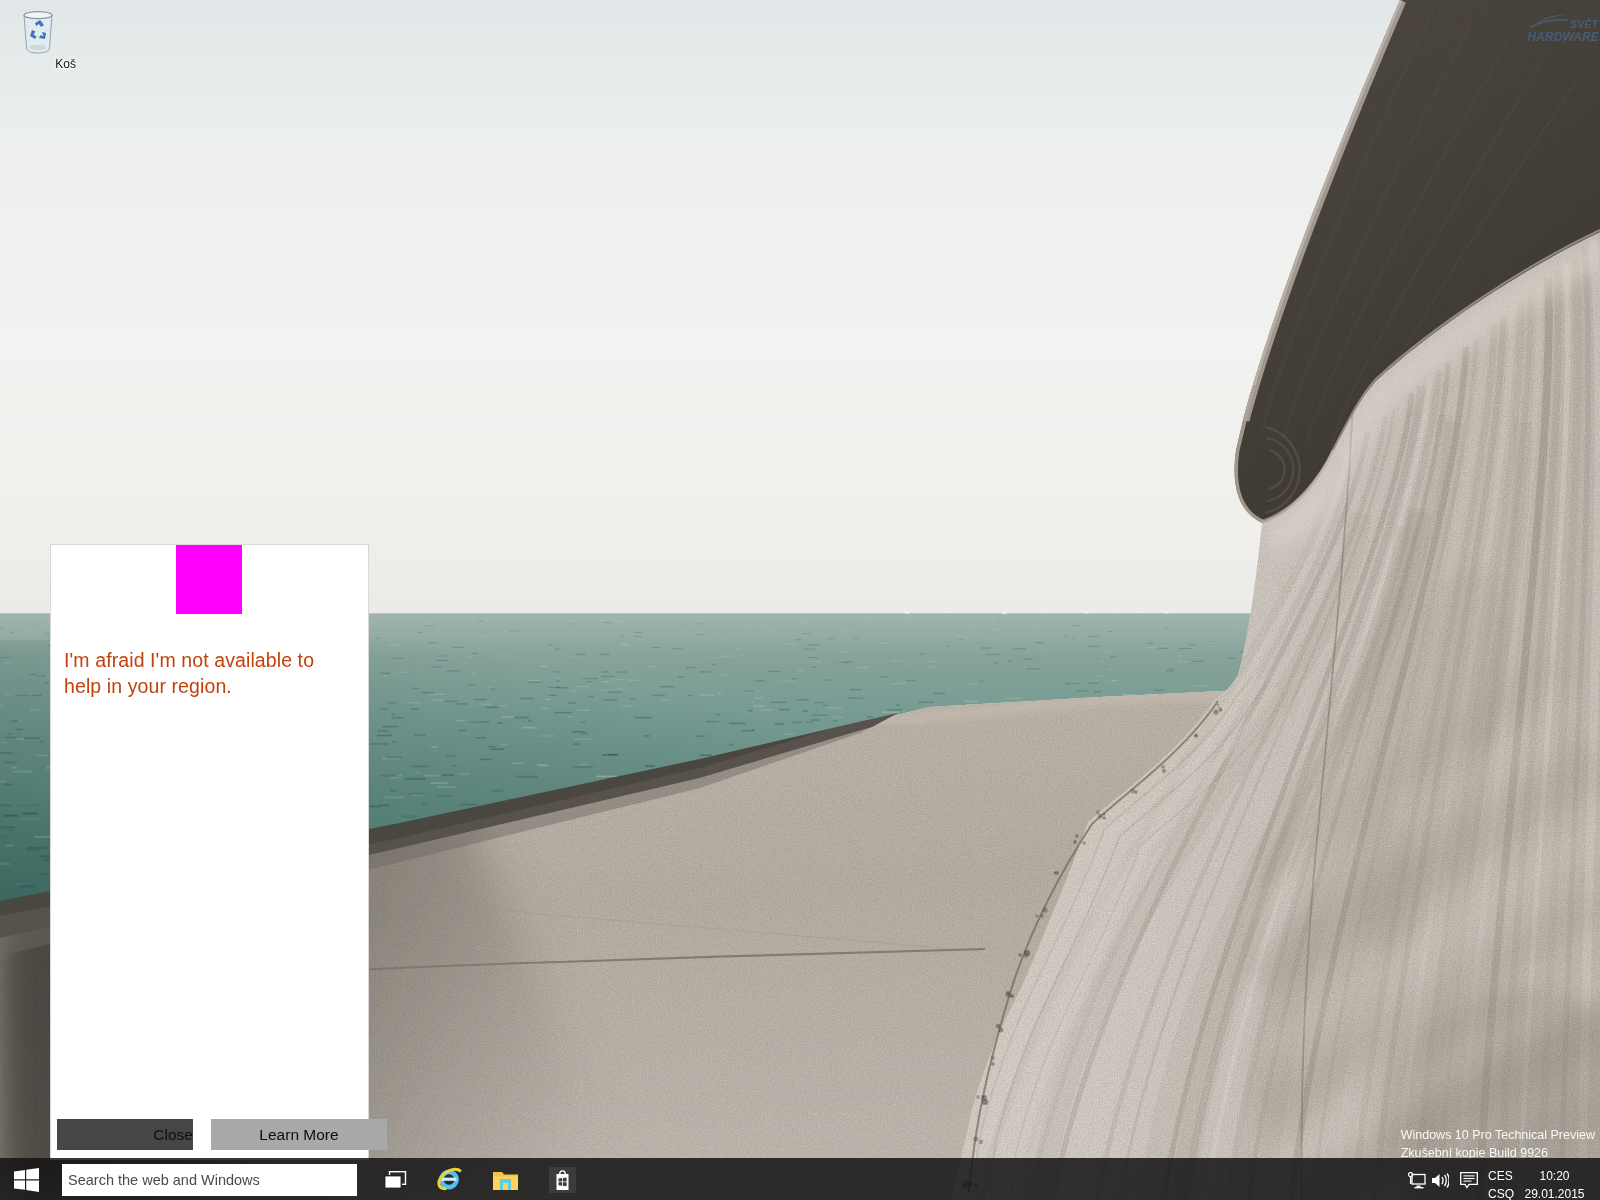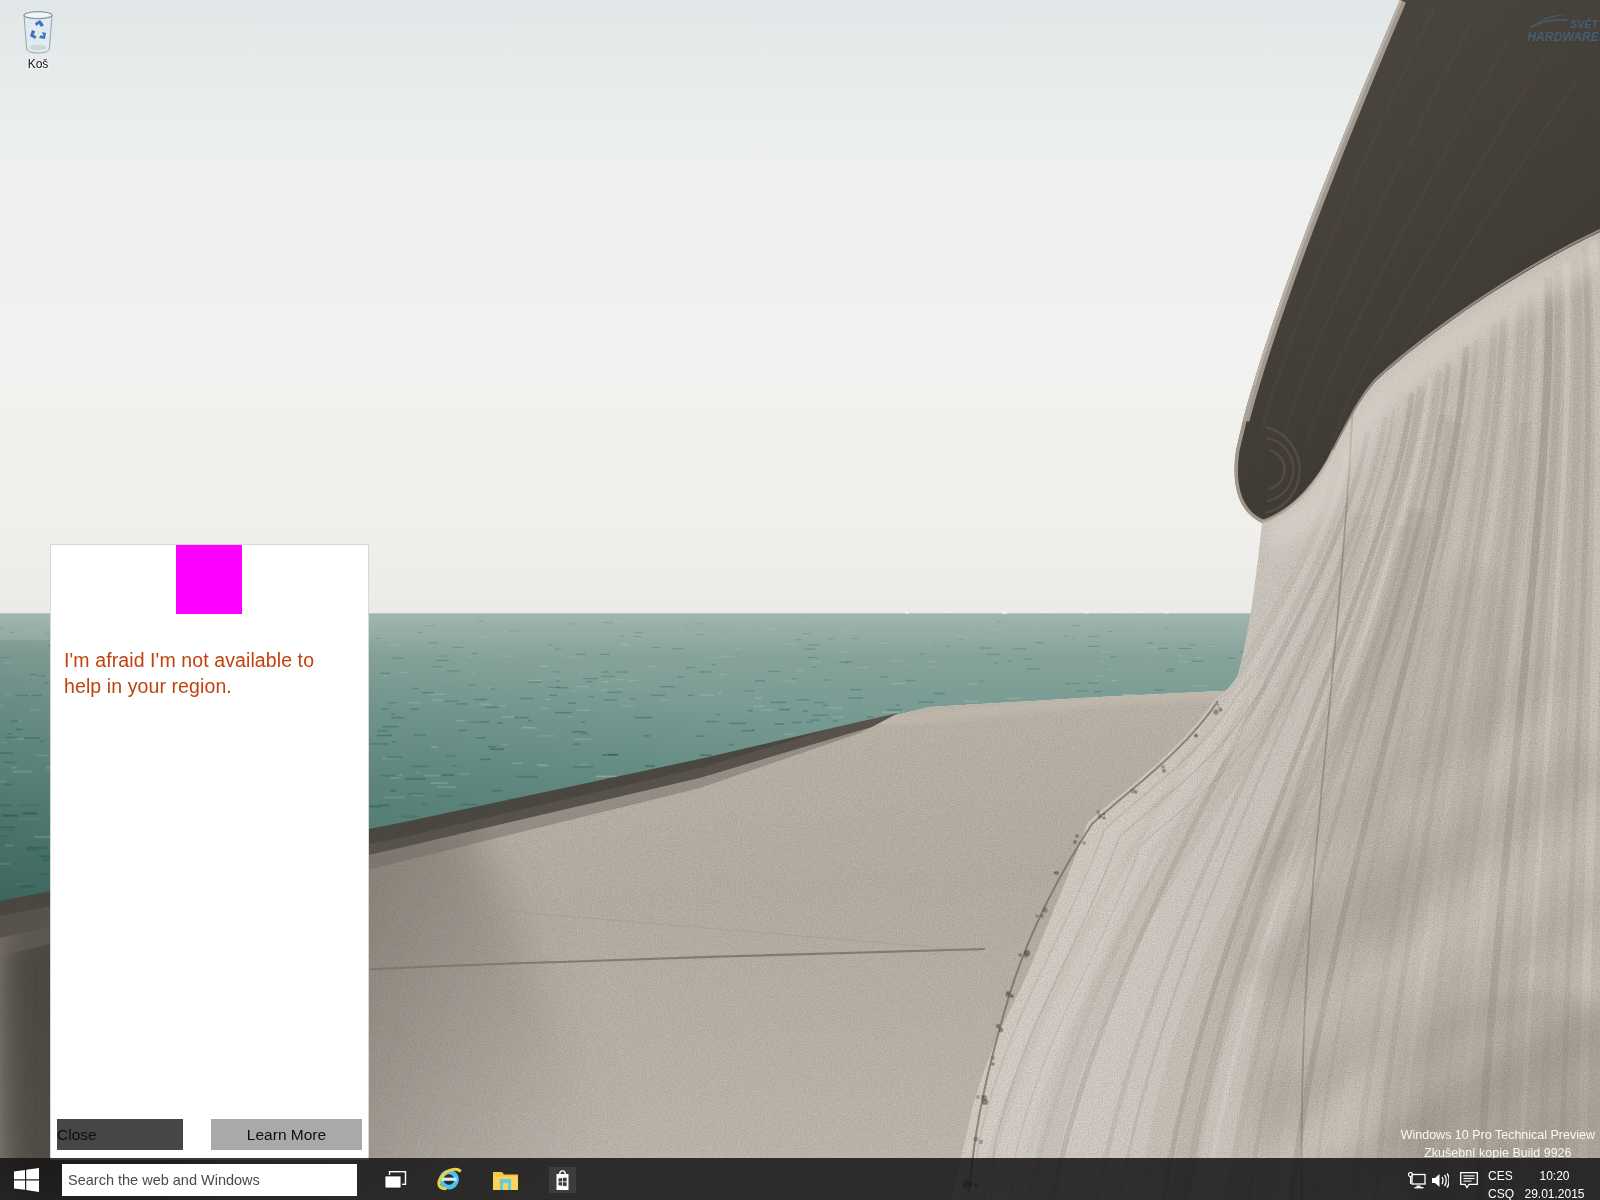--- a/index.html
+++ b/index.html
@@ -1826,36 +1826,36 @@
 </svg>
 
 <svg class="abs" style="left:19px;top:9px" width="38" height="46" viewBox="0 0 38 46">
  <path d="M5,6 L33,6 L30.5,39 C30.5,42 26.5,44 19,44 C11.5,44 7.5,42 7.5,39 Z" fill="#dfeaf3" fill-opacity="0.8" stroke="#99a3ab" stroke-width="1"></path>
  <ellipse cx="19" cy="6.2" rx="14" ry="3.5" fill="#f0f5f9" stroke="#8d979f" stroke-width="1.2"></ellipse>
  <ellipse cx="19" cy="38.5" rx="8.5" ry="2.8" fill="#cfd5cf" opacity="0.9"></ellipse>
  <path d="M16,14 l5,-3 4,5 -3,2 -2,-3 -3,2 Z" fill="#4273b8"></path>
  <path d="M13,21 l-2,6 5,3 1.5,-2.5 -3,-2 2,-3 Z" fill="#4273b8"></path>
  <path d="M23,23 l4,1 -1,6 -6,-1 1.5,-2.7 3,0.7 Z" fill="#4273b8"></path>
 </svg>
-<div class="abs" style="left:0px;top:57px;width:76px;text-align:center;font-size:12px;color:#111;text-shadow:0 0 3px #fff,0 0 3px #fff,1px 1px 2px #fff">Koš</div>
+<div class="abs" style="left:0px;top:57px;width:76px;text-align:right;font-size:12px;color:#111;text-shadow:0 0 3px #fff,0 0 3px #fff,1px 1px 2px #fff">Koš</div>
 
 <svg class="abs" style="left:1517px;top:10px" width="83" height="40" viewBox="0 0 85 40">
 <path d="M18,15 Q38,-2 66,9 Q52,2 36,7 Q24,10 18,15 Z" fill="#54809f" opacity="0.5"></path>
 <path d="M14,17 Q30,8 52,10" stroke="#4a7296" stroke-width="2.5" fill="none" opacity="0.45"></path>
 <text x="83" y="18" text-anchor="end" font-family="Liberation Sans,sans-serif" font-size="11" font-style="italic" font-weight="bold" fill="#456f95" opacity="0.62">SVĚT</text>
 <text x="84" y="31" text-anchor="end" font-family="Liberation Sans,sans-serif" font-size="12.5" font-style="italic" font-weight="bold" fill="#456f95" opacity="0.62">HARDWARE</text>
 </svg>
 
 <div class="abs" style="left:50px;top:544px;width:319px;height:616px;background:#fff;border:1px solid #d8d8d8;border-bottom:none"></div>
 <div class="abs" style="left:176px;top:545px;width:66px;height:69px;background:#f0f"></div>
 <div class="abs" style="left:64px;top:647px;width:262px;font-size:19.5px;line-height:26px;color:#c2410c;letter-spacing:0.1px">I'm afraid I'm not available to help in your region.</div>
-<div class="abs" style="left:57px;top:1119px;width:126px;height:31px;background:#464646;color:#0e0e0e;font-size:15.5px;text-align:left;line-height:31px">Close</div>
-<div class="abs" style="left:211px;top:1119px;width:151px;height:31px;background:#a9a9a9;color:#0e0e0e;font-size:15.5px;text-align:center;line-height:31px">Learn More</div>
+<div class="abs" style="left:57px;top:1119px;width:136px;height:31px;background:#464646;color:#0e0e0e;font-size:15.5px;text-align:right;line-height:31px">Close</div>
+<div class="abs" style="left:211px;top:1119px;width:176px;height:31px;background:#a9a9a9;color:#0e0e0e;font-size:15.5px;text-align:center;line-height:31px">Learn More</div>
 
-<div class="abs" style="right:5px;top:1126px;text-align:center;color:rgba(255,255,255,0.93);font-size:12.5px;line-height:18px">Windows 10 Pro Technical Preview<br>Zkušební kopie Build 9926</div>
+<div class="abs" style="right:5px;top:1126px;text-align:left;color:rgba(255,255,255,0.93);font-size:12.5px;line-height:18px">Windows 10 Pro Technical Preview<br>Zkušební kopie Build 9926</div>
 
 <div class="abs" style="left:0;top:1158px;width:1600px;height:42px;background:rgba(20,20,20,0.85)"></div>
 
 <svg class="abs" style="left:14px;top:1168px" width="25" height="24" viewBox="0 0 25 24">
 <path d="M0,3.5 L11,2 L11,11.3 L0,11.3 Z M12.2,1.8 L25,0 L25,11.3 L12.2,11.3 Z M0,12.5 L11,12.5 L11,21.8 L0,20.4 Z M12.2,12.5 L25,12.5 L25,24 L12.2,22 Z" fill="#fff"></path>
 </svg>
 
 <div class="abs" style="left:62px;top:1164px;width:295px;height:32px;background:#fff"></div>
 <div class="abs" style="left:68px;top:1164px;height:44px;line-height:32px;font-size:14.5px;color:#4a4a4a">Search the web and Windows</div>
 

